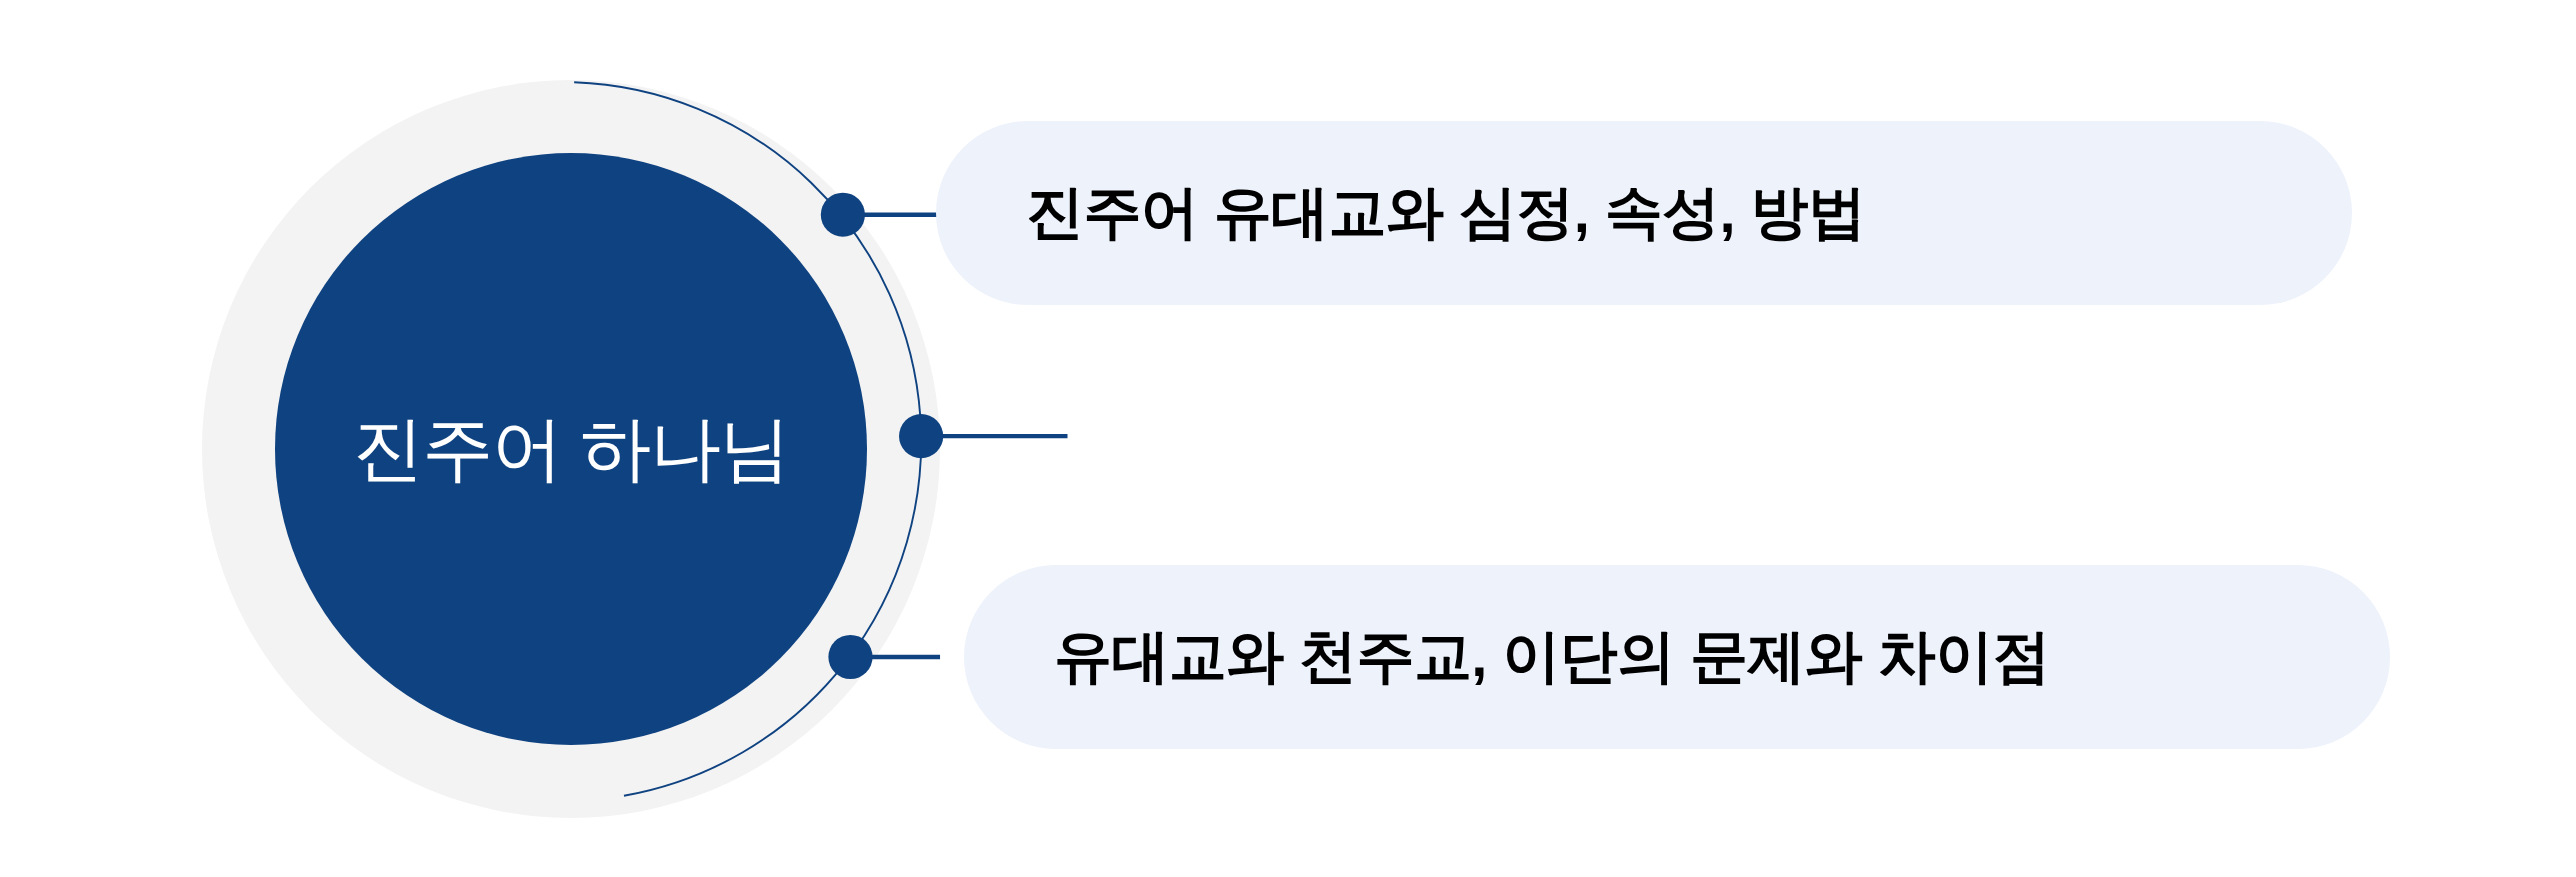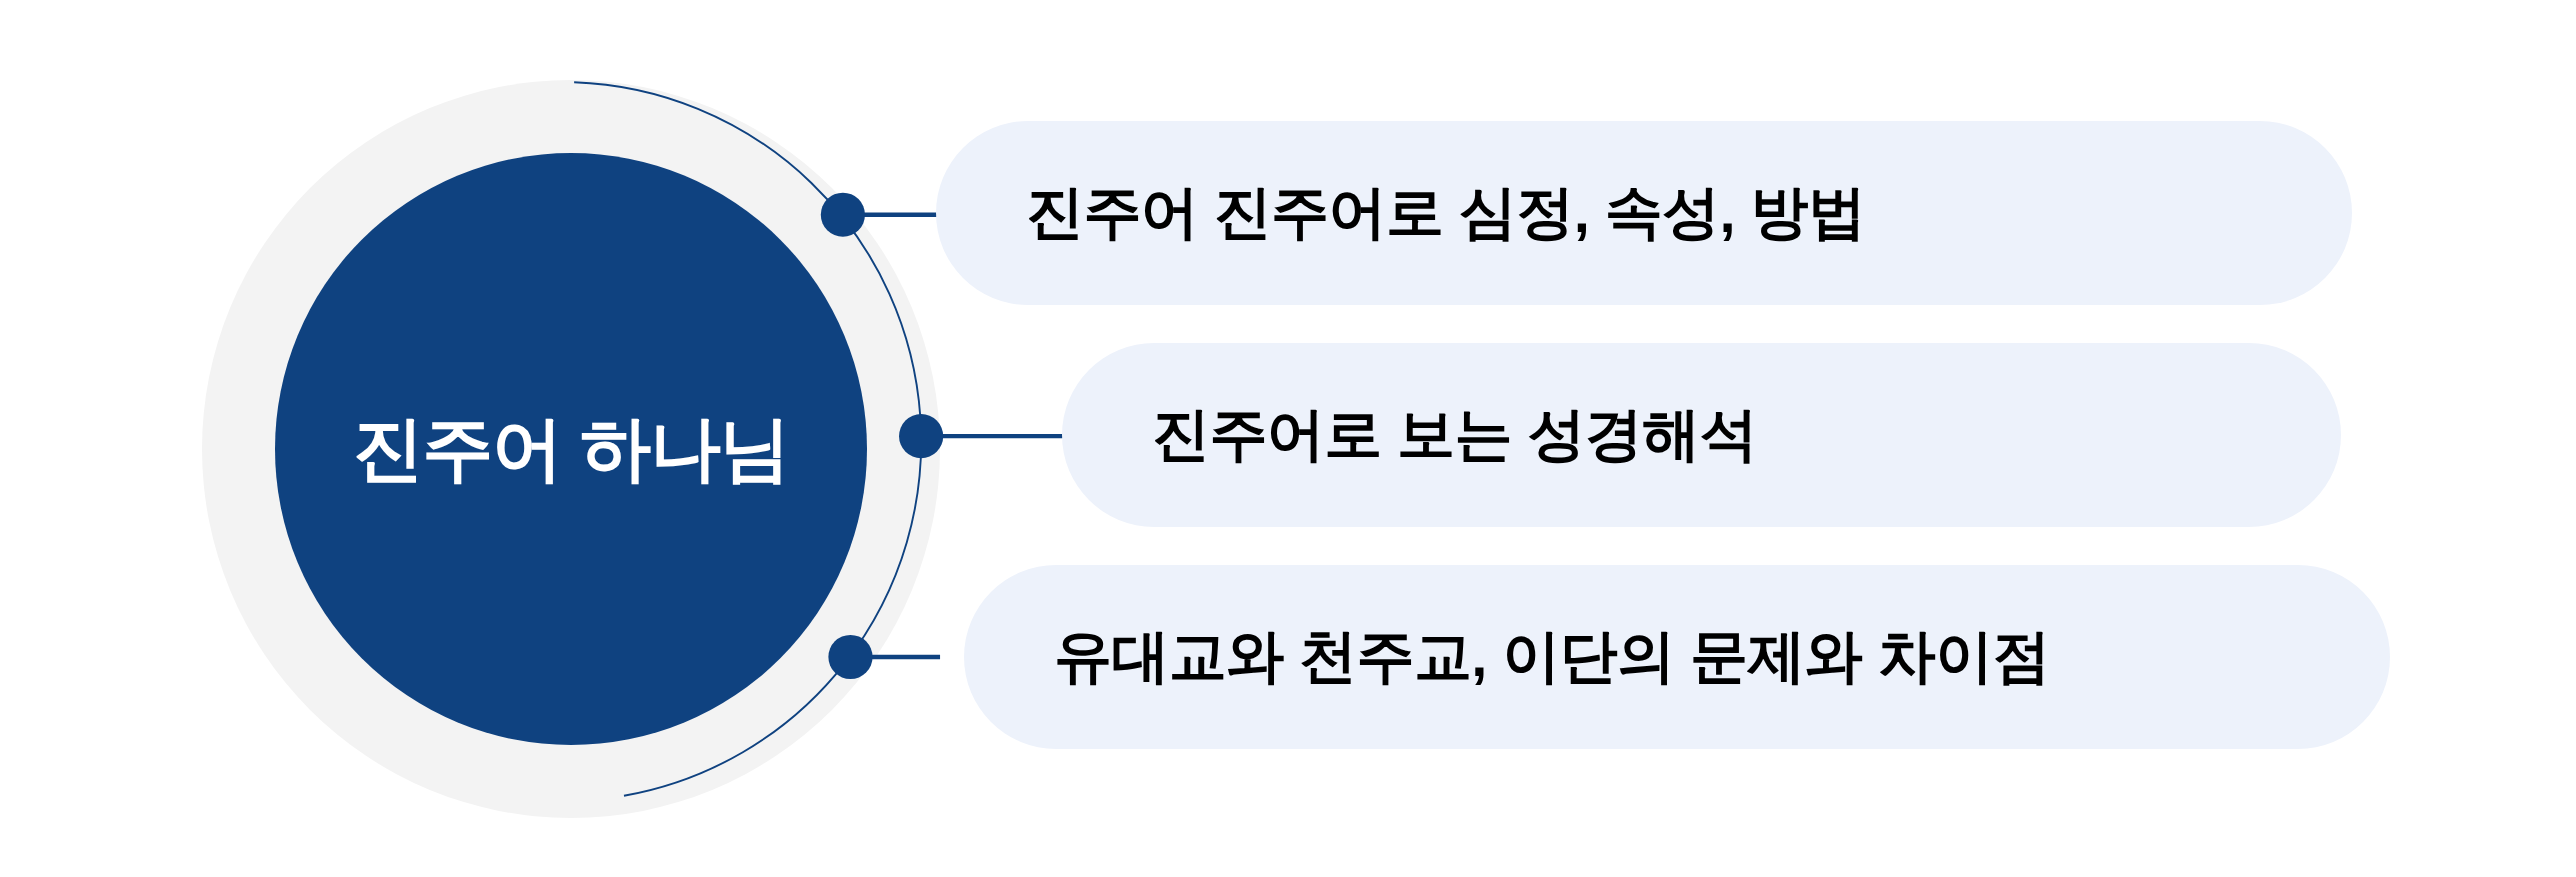--- a/index.html
+++ b/index.html
@@ -24,21 +24,21 @@
     background:var(--ring,#F3F3F3);
   }
   .center-circle{
     position:absolute;left:275px;top:153px;
     width:592px;height:592px;border-radius:50%;
     background:var(--primary,#0F4280);
     display:flex;align-items:center;justify-content:center;
   }
   .center-label{
     color:var(--center-text,#fff);
-    font-size:71px;font-weight:700;letter-spacing:-1.3px;
+    font-size:71px;font-weight:400;letter-spacing:-1.3px;
     white-space:nowrap;text-align:center;
   }
   svg.connectors{position:absolute;left:0;top:0;}
   .connectors .stroke{stroke:var(--primary,#0F4280);fill:none;}
   .connectors .fill{fill:var(--primary,#0F4280);}
   .pill{
     position:absolute;height:184px;border-radius:92px;
     background:var(--pill-bg,#EDF2FB);
     display:flex;align-items:center;
   }
@@ -66,25 +66,22 @@
     <path class="stroke" stroke-width="3" d="M 910 130 A 570 570 0 0 1 989 1261"></path>
     <line class="stroke" stroke-width="7" x1="1336" y1="340" x2="1492" y2="340"></line>
     <line class="stroke" stroke-width="7" x1="1460" y1="691" x2="1692" y2="691"></line>
     <line class="stroke" stroke-width="7" x1="1348" y1="1041" x2="1490" y2="1041"></line>
     <circle class="fill" cx="1336" cy="340" r="35"></circle>
     <circle class="fill" cx="1460" cy="691" r="35"></circle>
     <circle class="fill" cx="1348" cy="1041" r="35"></circle>
   </svg>
 
   <div class="pill pill1">
-    <span class="label">진주어 진주어로 심정, 속성, 방법</span>
+    <span class="label">진주어 유대교와 심정, 속성, 방법</span>
   </div>
 
-  <div class="pill pill2">
-    <span class="label">진주어로 보는 성경해석</span>
-  </div>
 
   <div class="pill pill3">
     <span class="label">유대교와 천주교, 이단의 문제와 차이점</span>
   </div>
 
 </div>
 
 
 </body></html>

